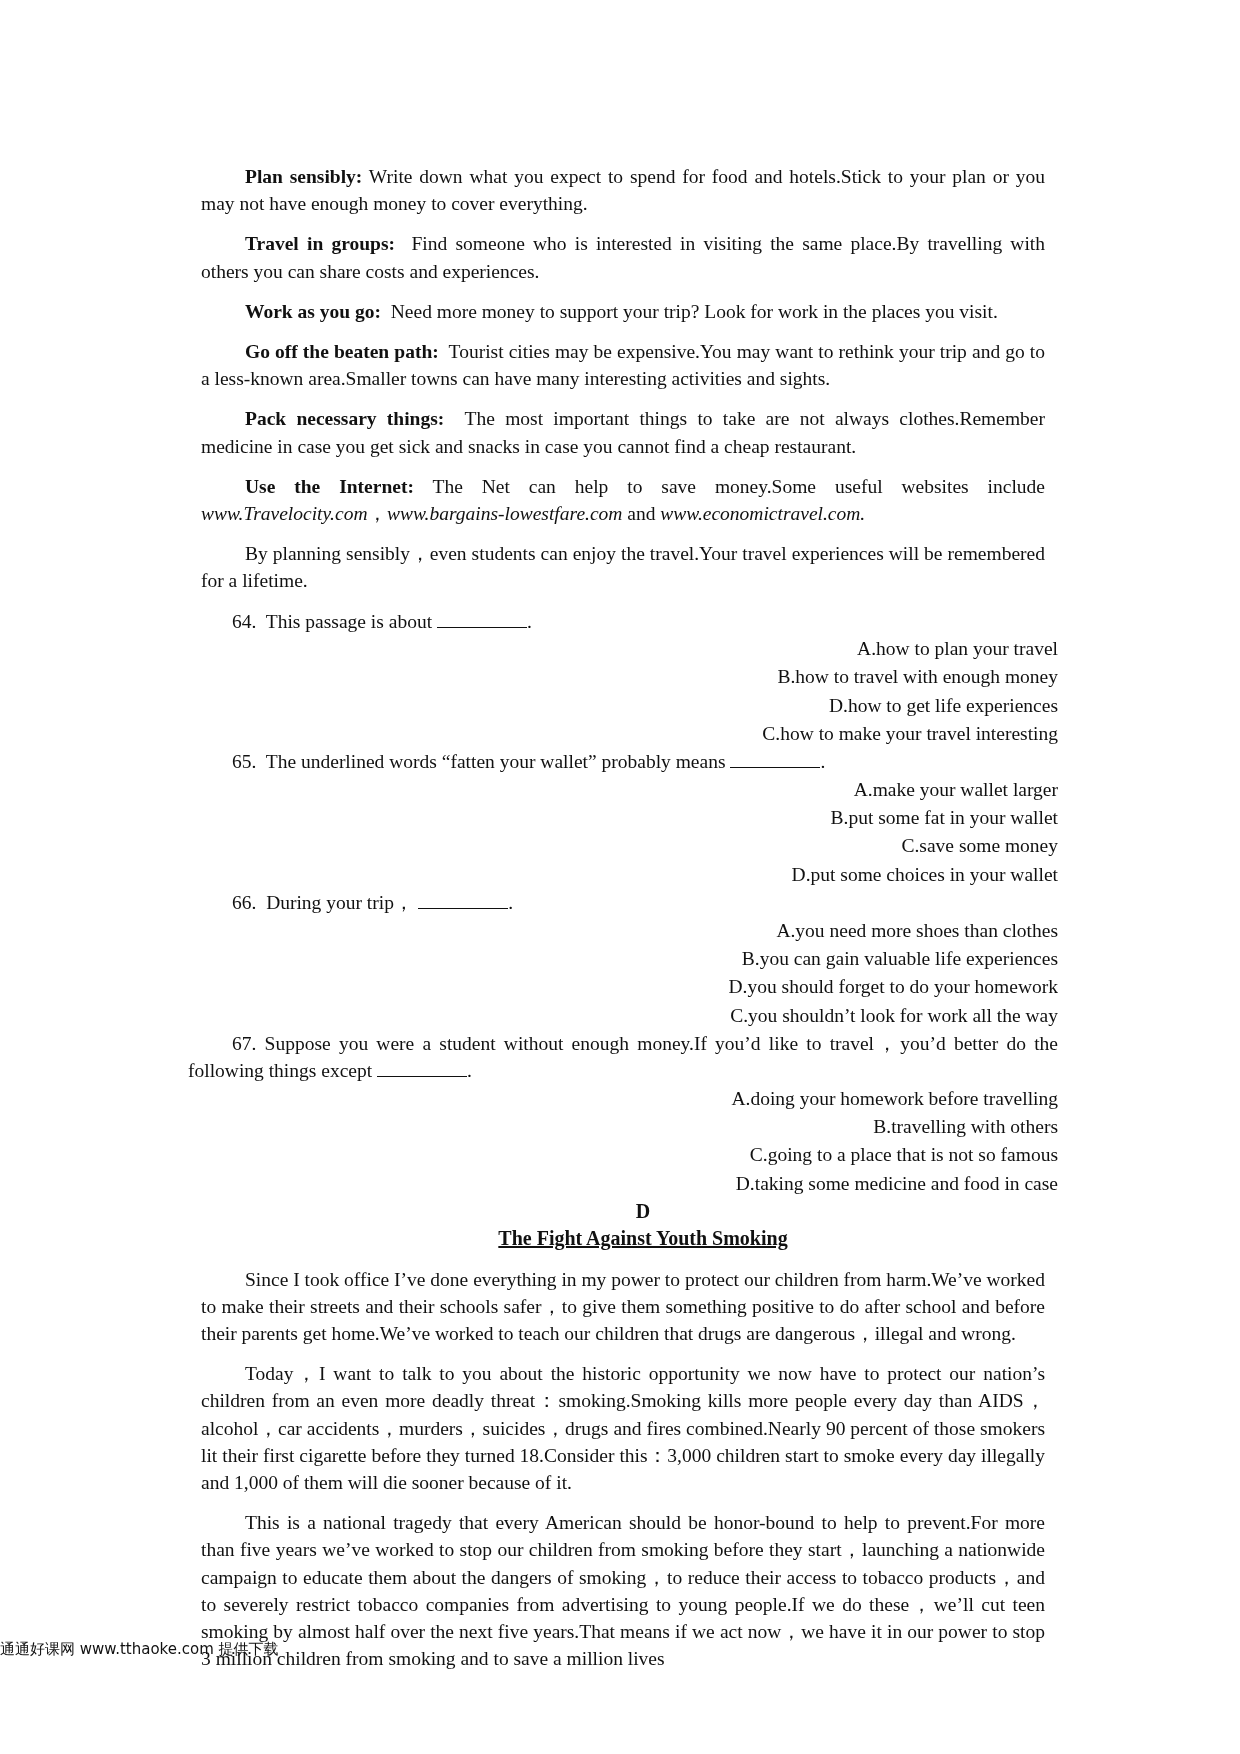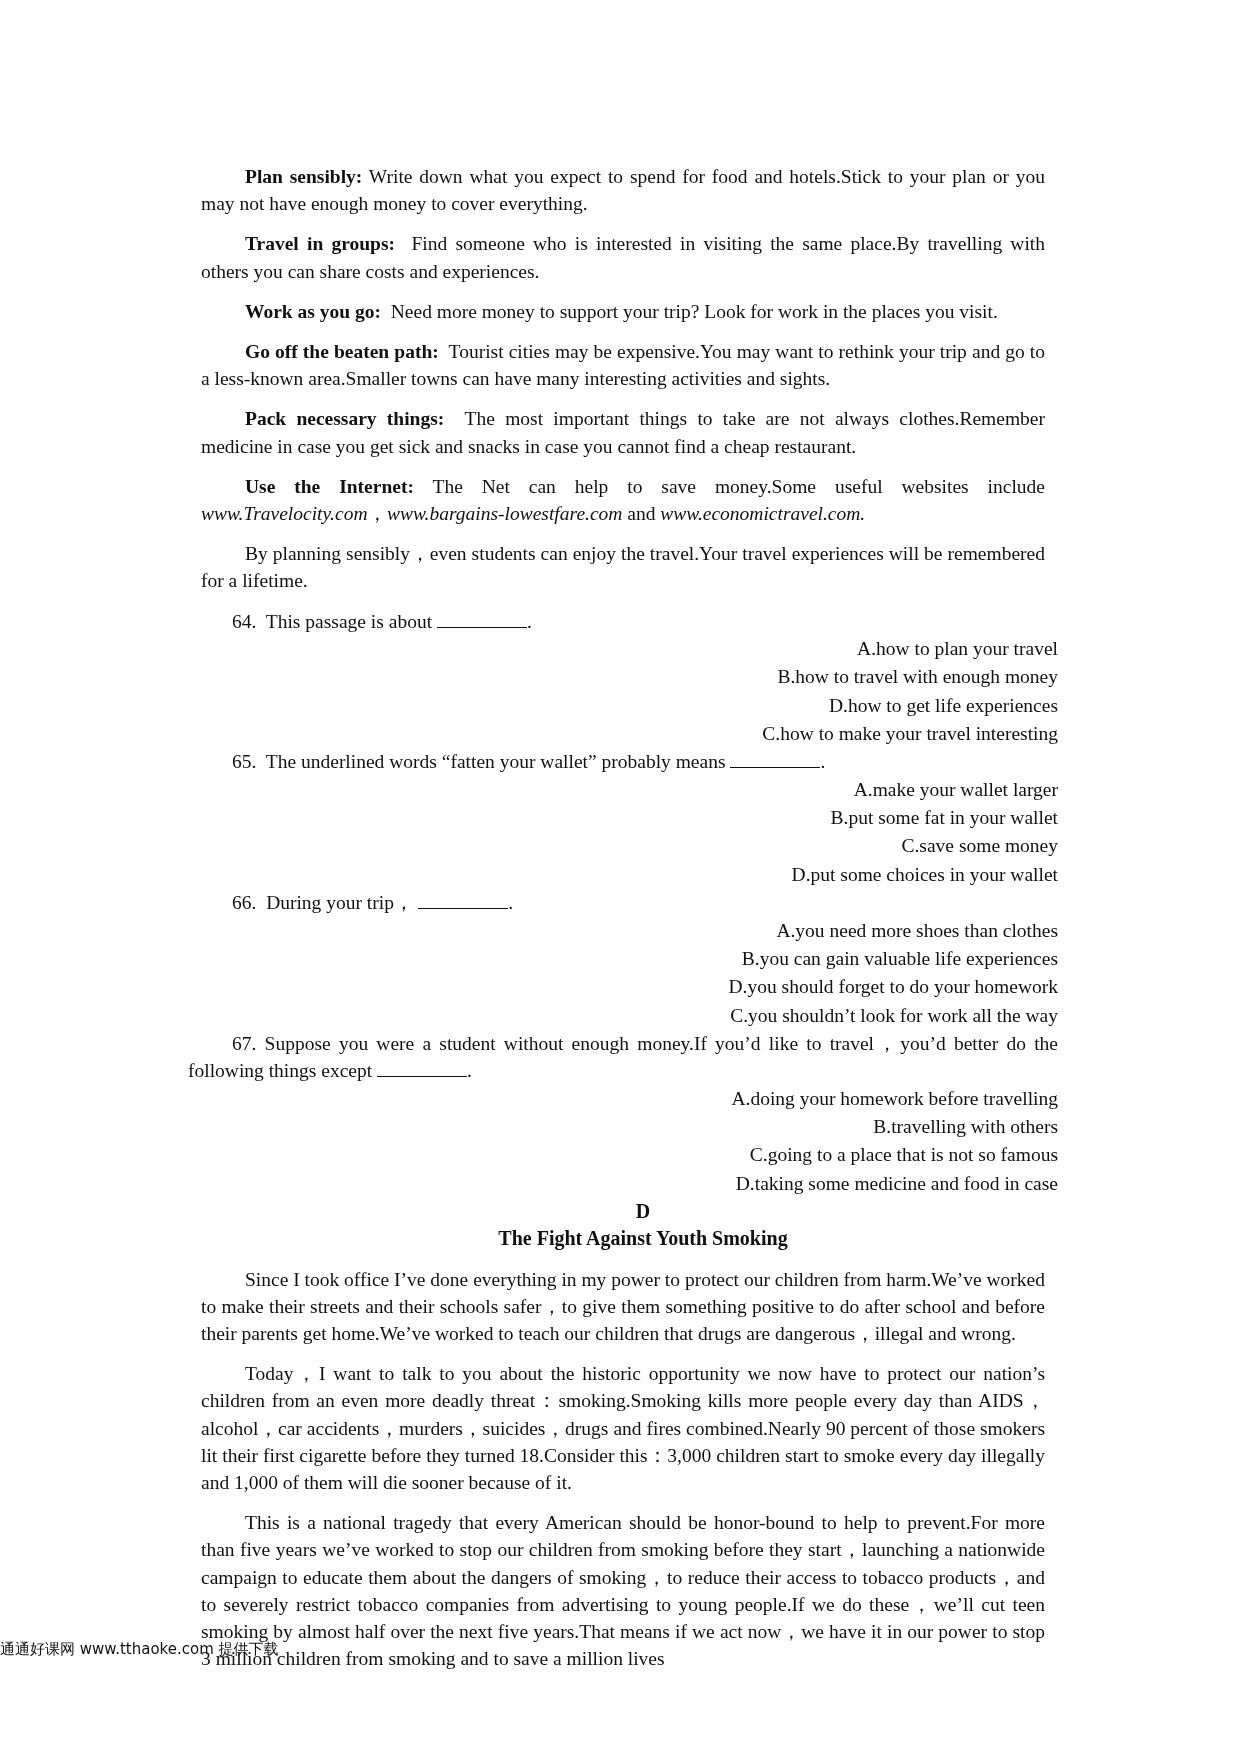--- a/index.html
+++ b/index.html
@@ -67,20 +67,21 @@
       font-weight: bold;
       font-size: 20px;
       padding-left: 40px;
     }
     .section-title {
       margin: 0;
       text-align: center;
       font-weight: bold;
       font-size: 20px;
       padding-left: 40px;
+      text-decoration: underline;
     }
     .footer {
       position: absolute;
       left: 0;
       width: 1077px;
       top: 1640px;
       text-align: left;
       font-family: "DejaVu Sans", sans-serif;
       font-size: 15px;
       color: #111;

